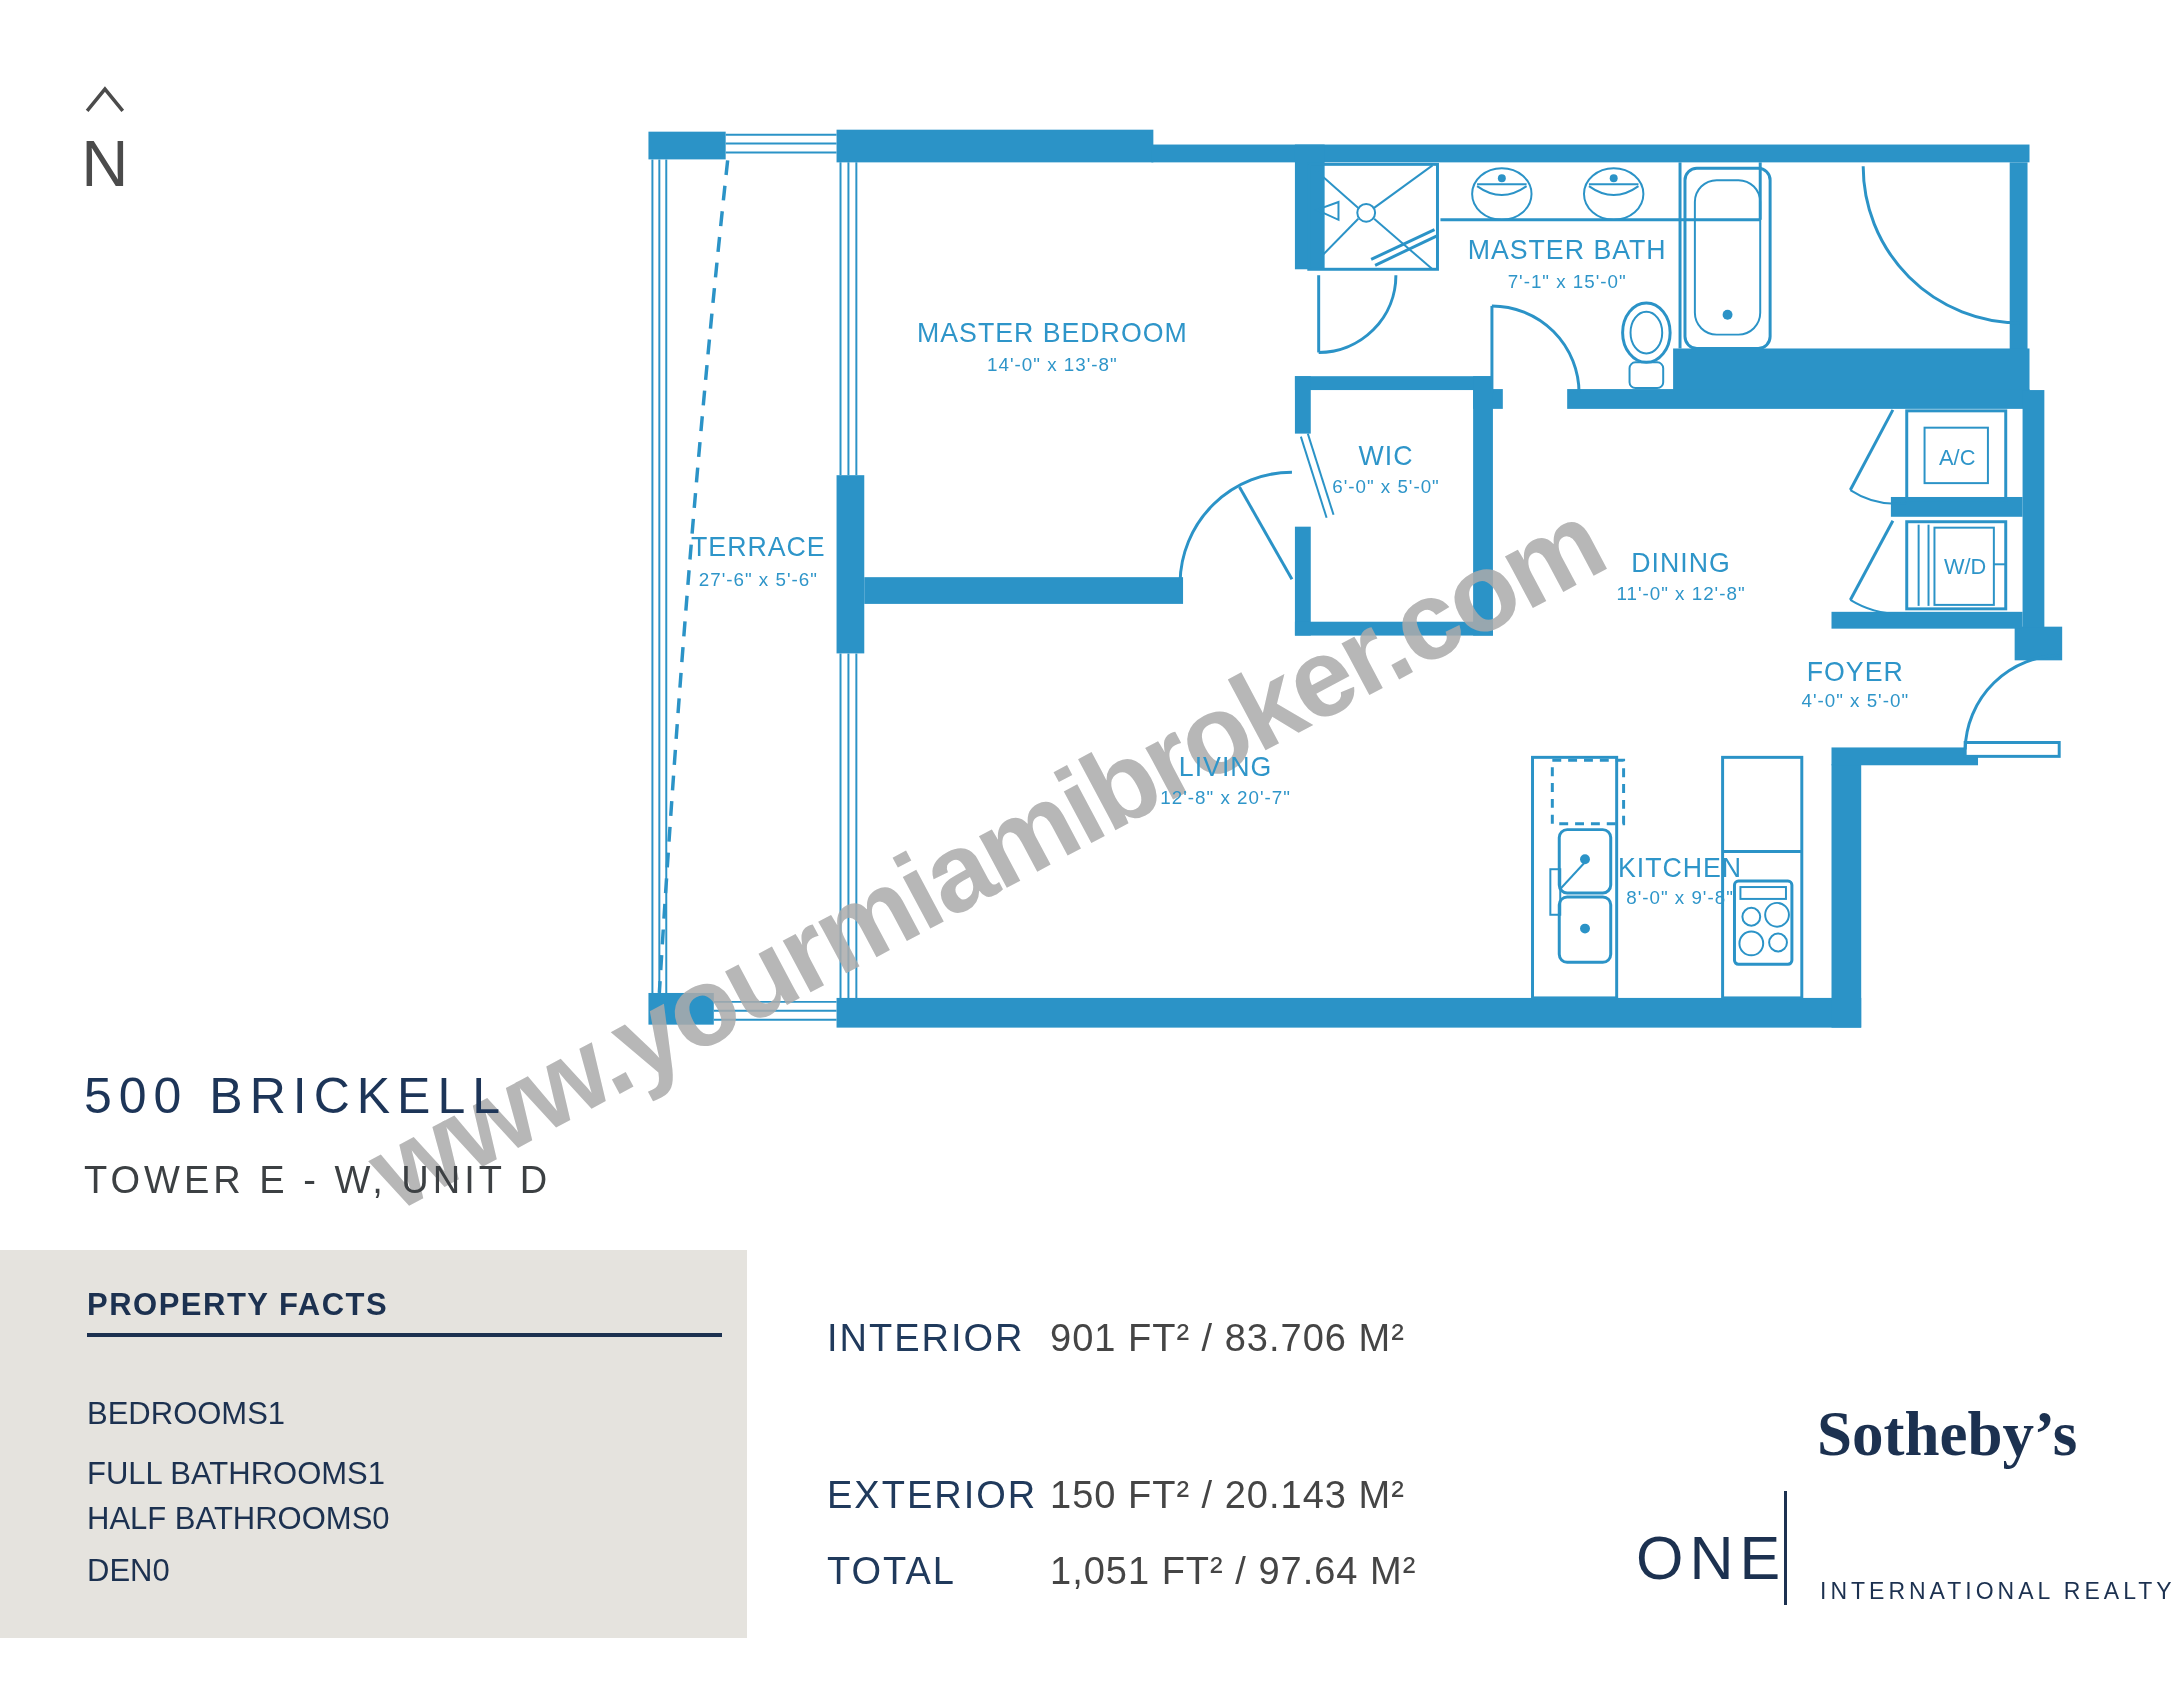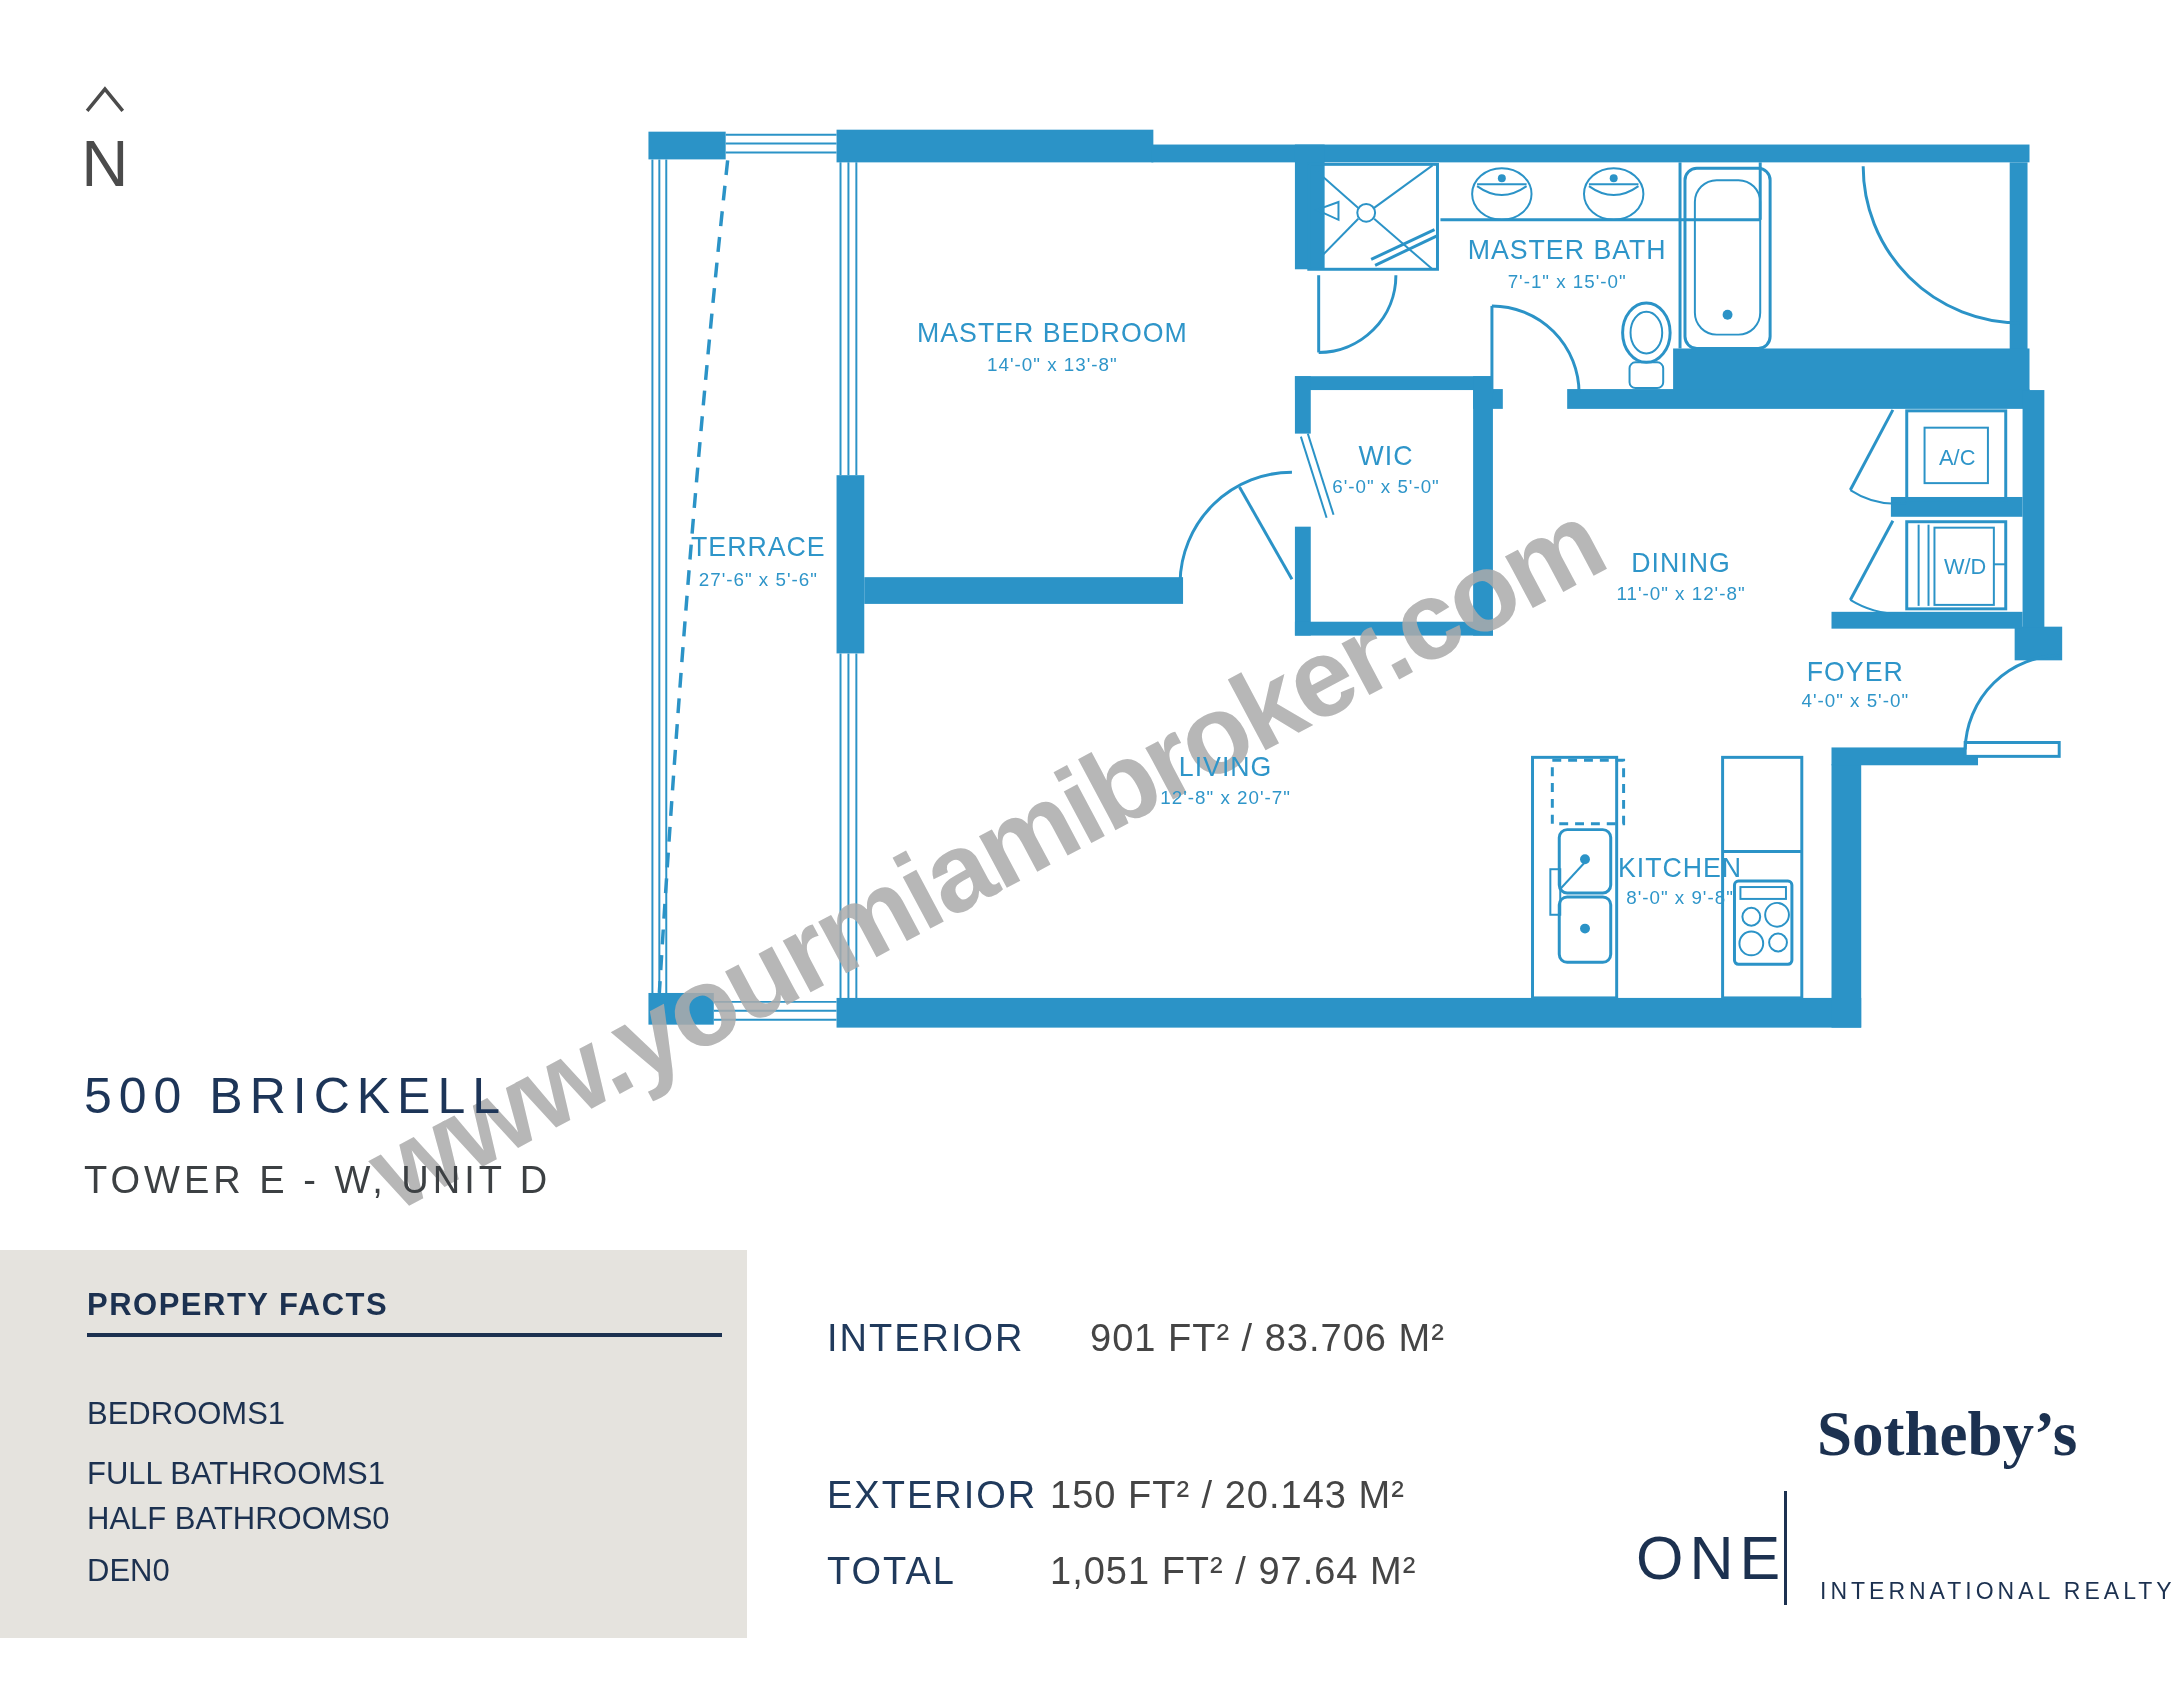--- a/index.html
+++ b/index.html
@@ -49,21 +49,21 @@
                letter-spacing:1.5px;color:var(--navy);}
   .facts-rule{position:absolute;left:87px;top:1333px;width:635px;height:3.5px;
               background:var(--navy);}
   .fact-row{position:absolute;left:87px;width:551px;display:flex;
             justify-content:flex-start;font-size:31px;color:var(--navy);}
   .fact-row.r0{top:1396px;} .fact-row.r1{top:1448px;margin-top:8px;}
   .fact-row.r2{top:1501px;} .fact-row.r3{top:1553px;}
 
   
   .area-row{position:absolute;left:827px;display:flex;font-size:38px;}
-  .area-row.r0{top:1317px;gap:40px;} .area-row.r1{top:1434px;margin-top:40px;} .area-row.r2{top:1550px;}
+  .area-row.r0{top:1317px;} .area-row.r1{top:1434px;margin-top:40px;} .area-row.r2{top:1550px;}
   .area-label{width:223px;color:#203A5C;letter-spacing:2px;}
   .area-value{color:#454545;letter-spacing:1px;}
 
   
   .logo-one{position:absolute;left:1636px;top:1523px;font-size:61px;letter-spacing:6px;
             color:var(--navy);font-weight:400;}
   .logo-divider{position:absolute;left:1784px;top:1491px;width:3px;height:114px;
                 background:var(--navy);}
   .logo-brand{position:absolute;left:1817px;top:1398px;font-size:63px;font-weight:600;
               color:var(--navy);font-family:"Liberation Serif",serif;}

